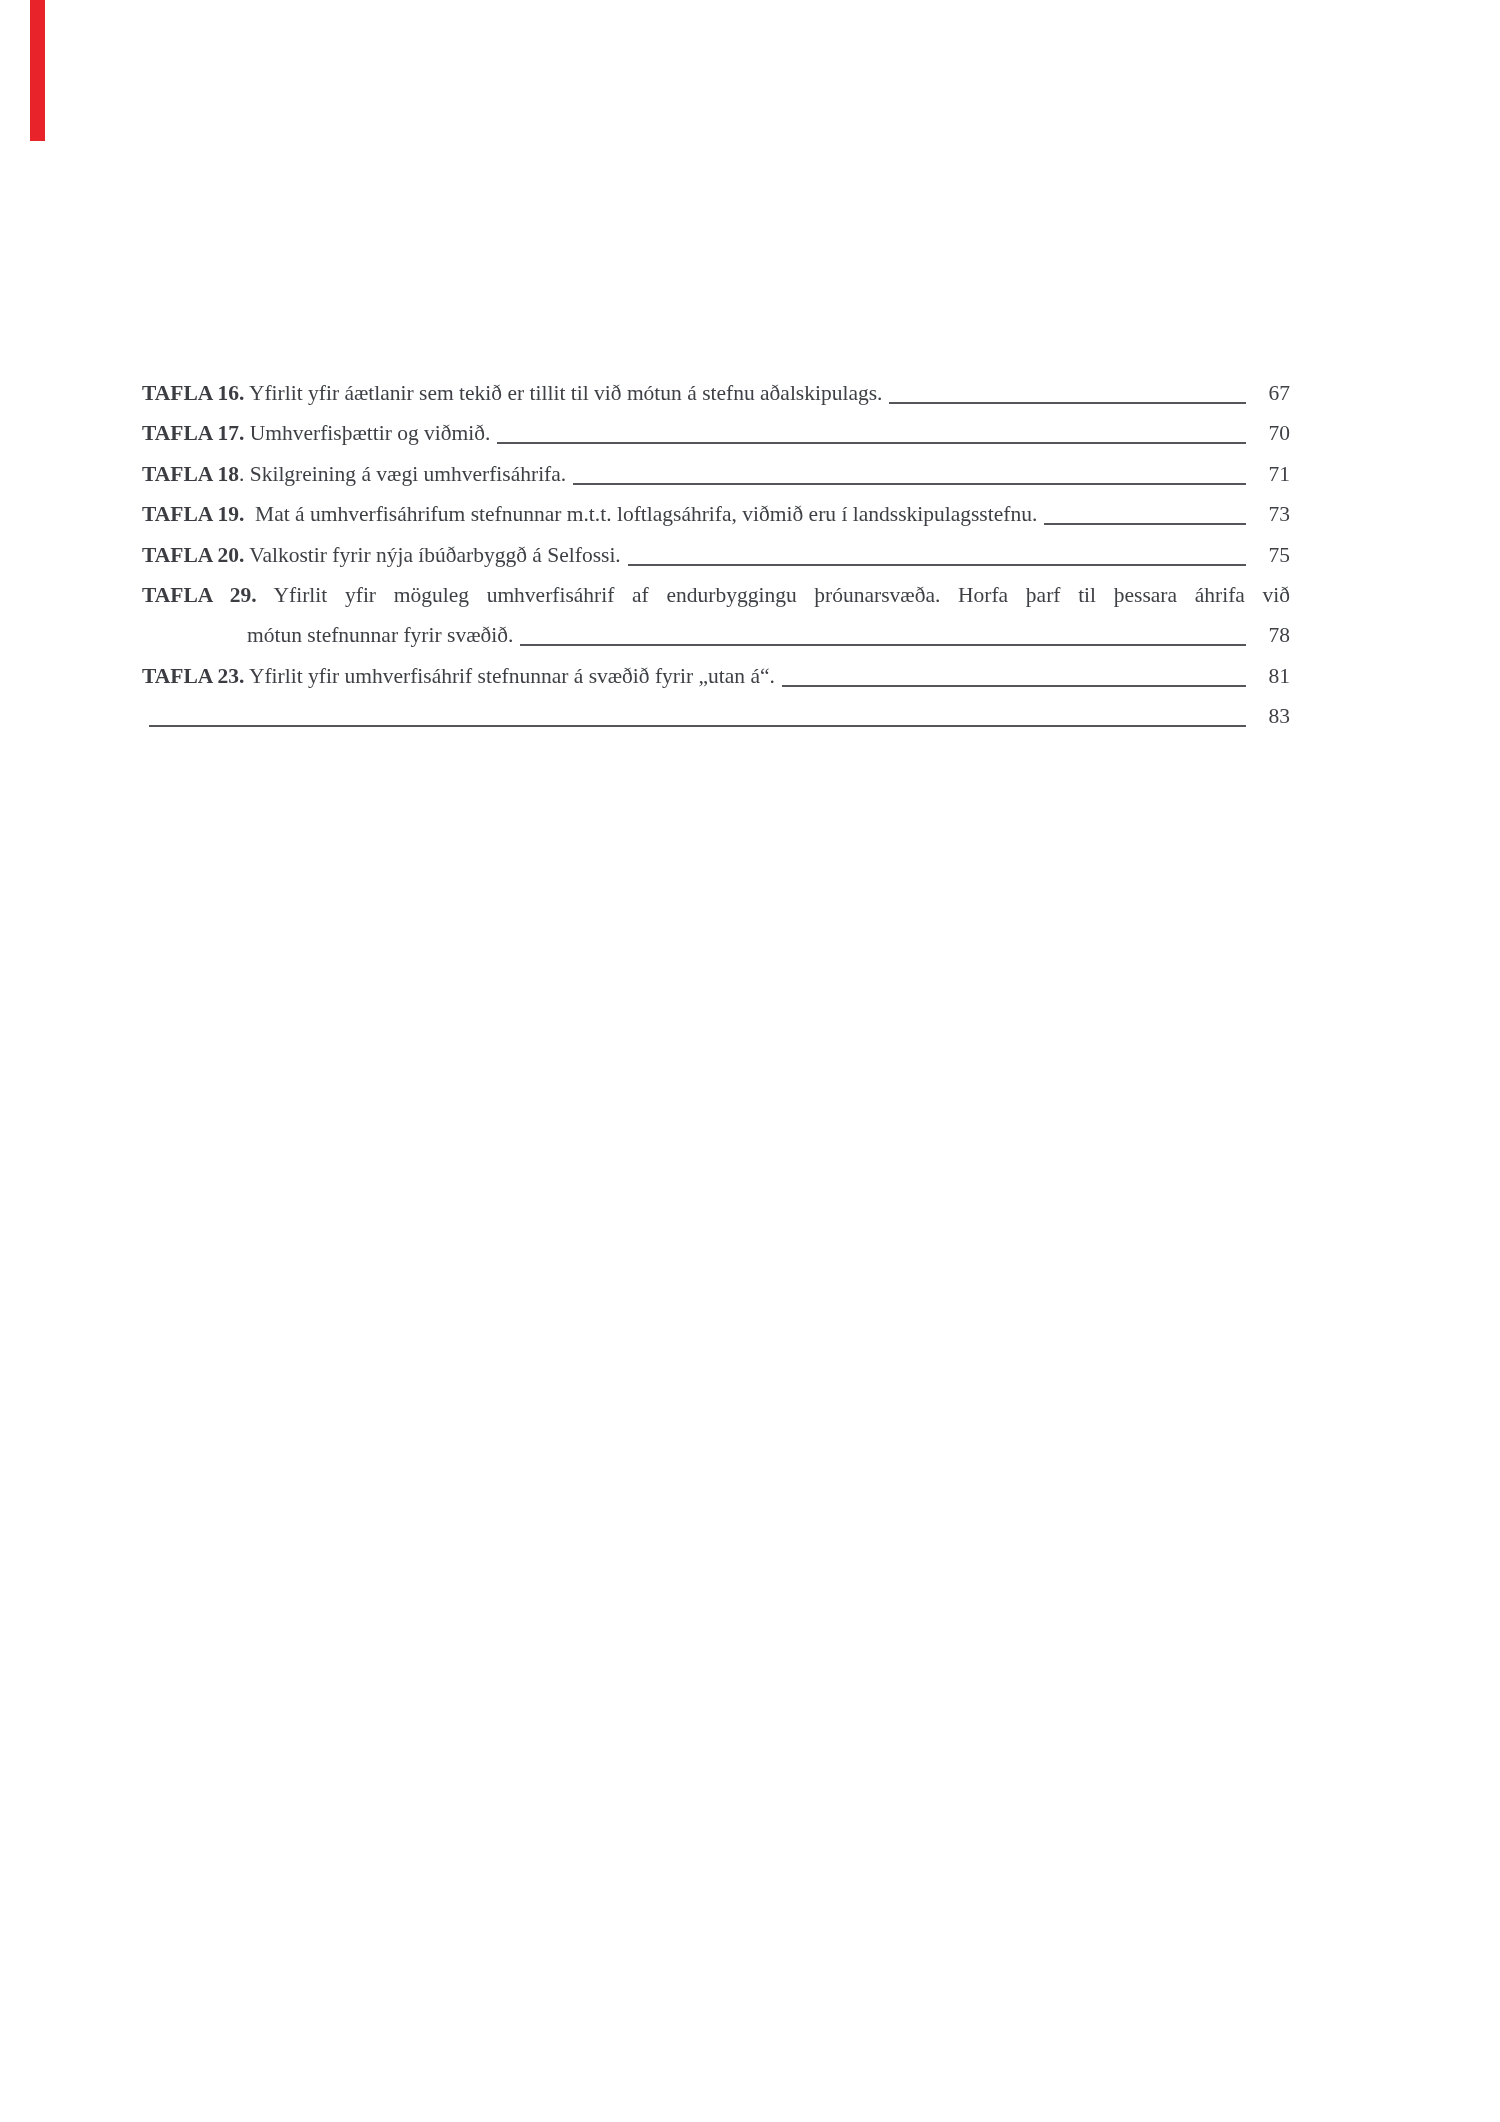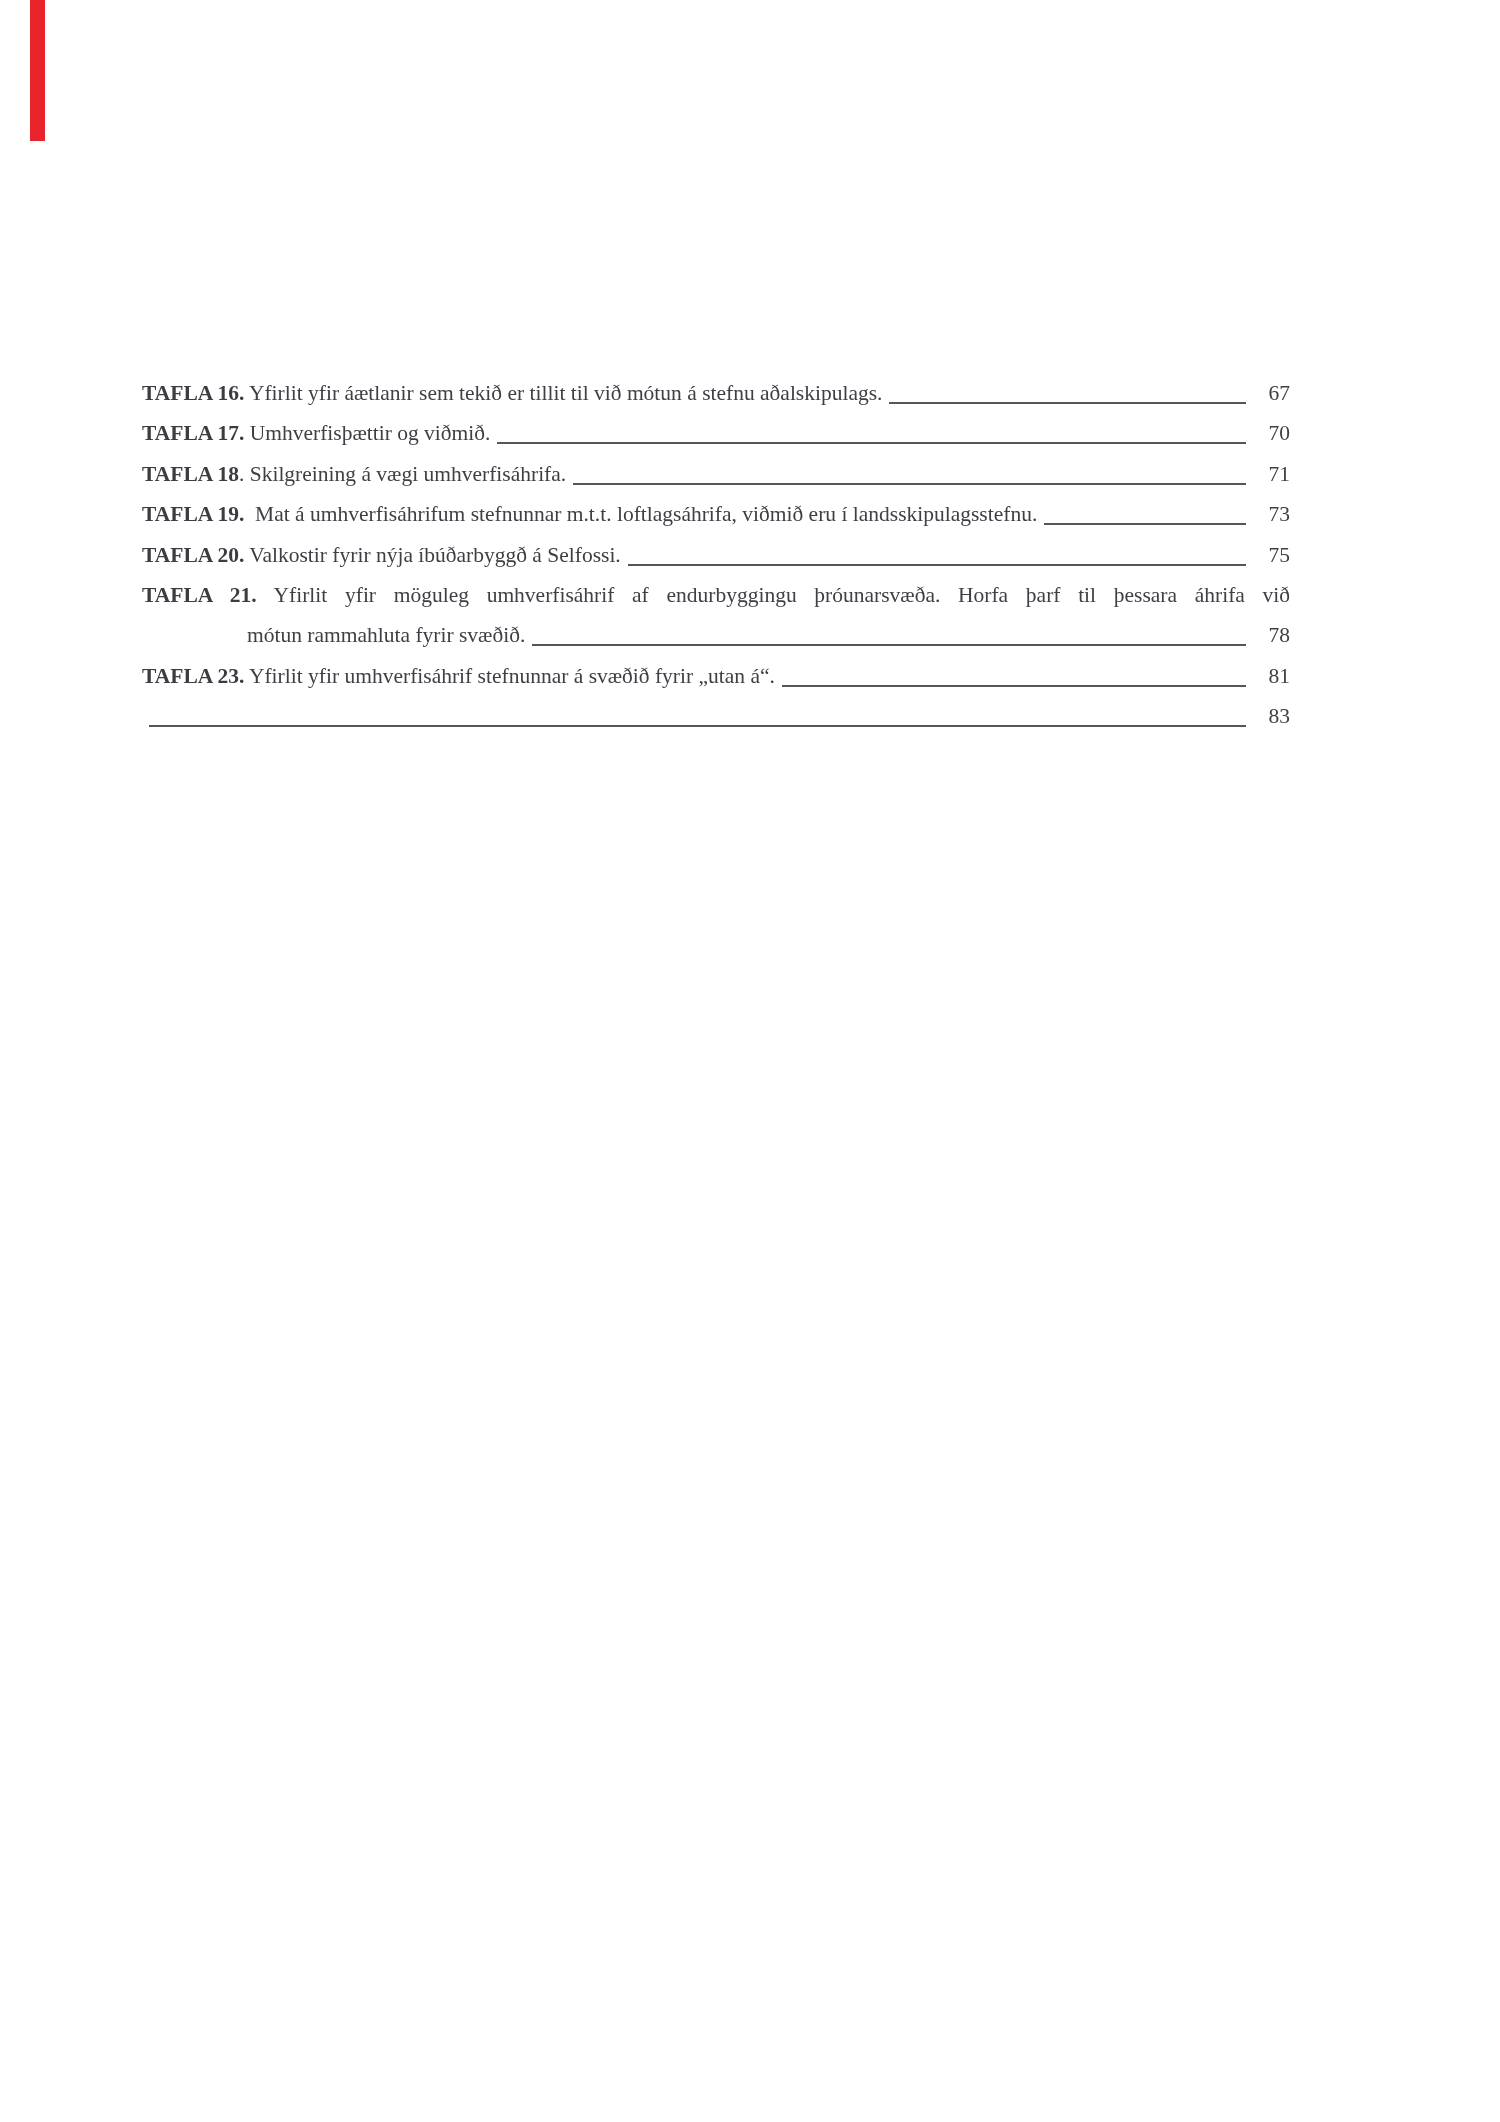--- a/index.html
+++ b/index.html
@@ -105,23 +105,23 @@
       <div class="toc-line">
         <span class="head"><b class="toc-label">TAFLA 19.</b><span>  Mat á umhverfisáhrifum stefnunnar m.t.t. loftlagsáhrifa, viðmið eru í landsskipulagsstefnu.</span></span>
         <div class="leader"></div>
         <span class="page-num">73</span>
       </div>
       <div class="toc-line">
         <span class="head"><b class="toc-label">TAFLA 20.</b><span> Valkostir fyrir nýja íbúðarbyggð á Selfossi.</span></span>
         <div class="leader"></div>
         <span class="page-num">75</span>
       </div>
-      <div class="toc-line justify"><span class="head"><b class="toc-label">TAFLA 21.</b><span> Yfirlit yfir möguleg umhverfisáhrif af endurbyggingu þróunarsvæða. Horfa þarf til þessara áhrifa við</span></span></div>
+      <div class="toc-line justify"><span class="head"><b class="toc-label">TAFLA 29.</b><span> Yfirlit yfir möguleg umhverfisáhrif af endurbyggingu þróunarsvæða. Horfa þarf til þessara áhrifa við</span></span></div>
       <div class="toc-line cont">
-        <span class="head">mótun rammahluta fyrir svæðið.</span>
+        <span class="head">mótun stefnunnar fyrir svæðið.</span>
         <div class="leader"></div>
         <span class="page-num">78</span>
       </div>
       <div class="toc-line">
         <span class="head"><b class="toc-label">TAFLA 23.</b><span> Yfirlit yfir umhverfisáhrif stefnunnar á svæðið fyrir „utan á“.</span></span>
         <div class="leader"></div>
         <span class="page-num">81</span>
       </div>
       <div class="toc-line">
         <div class="leader"></div>

